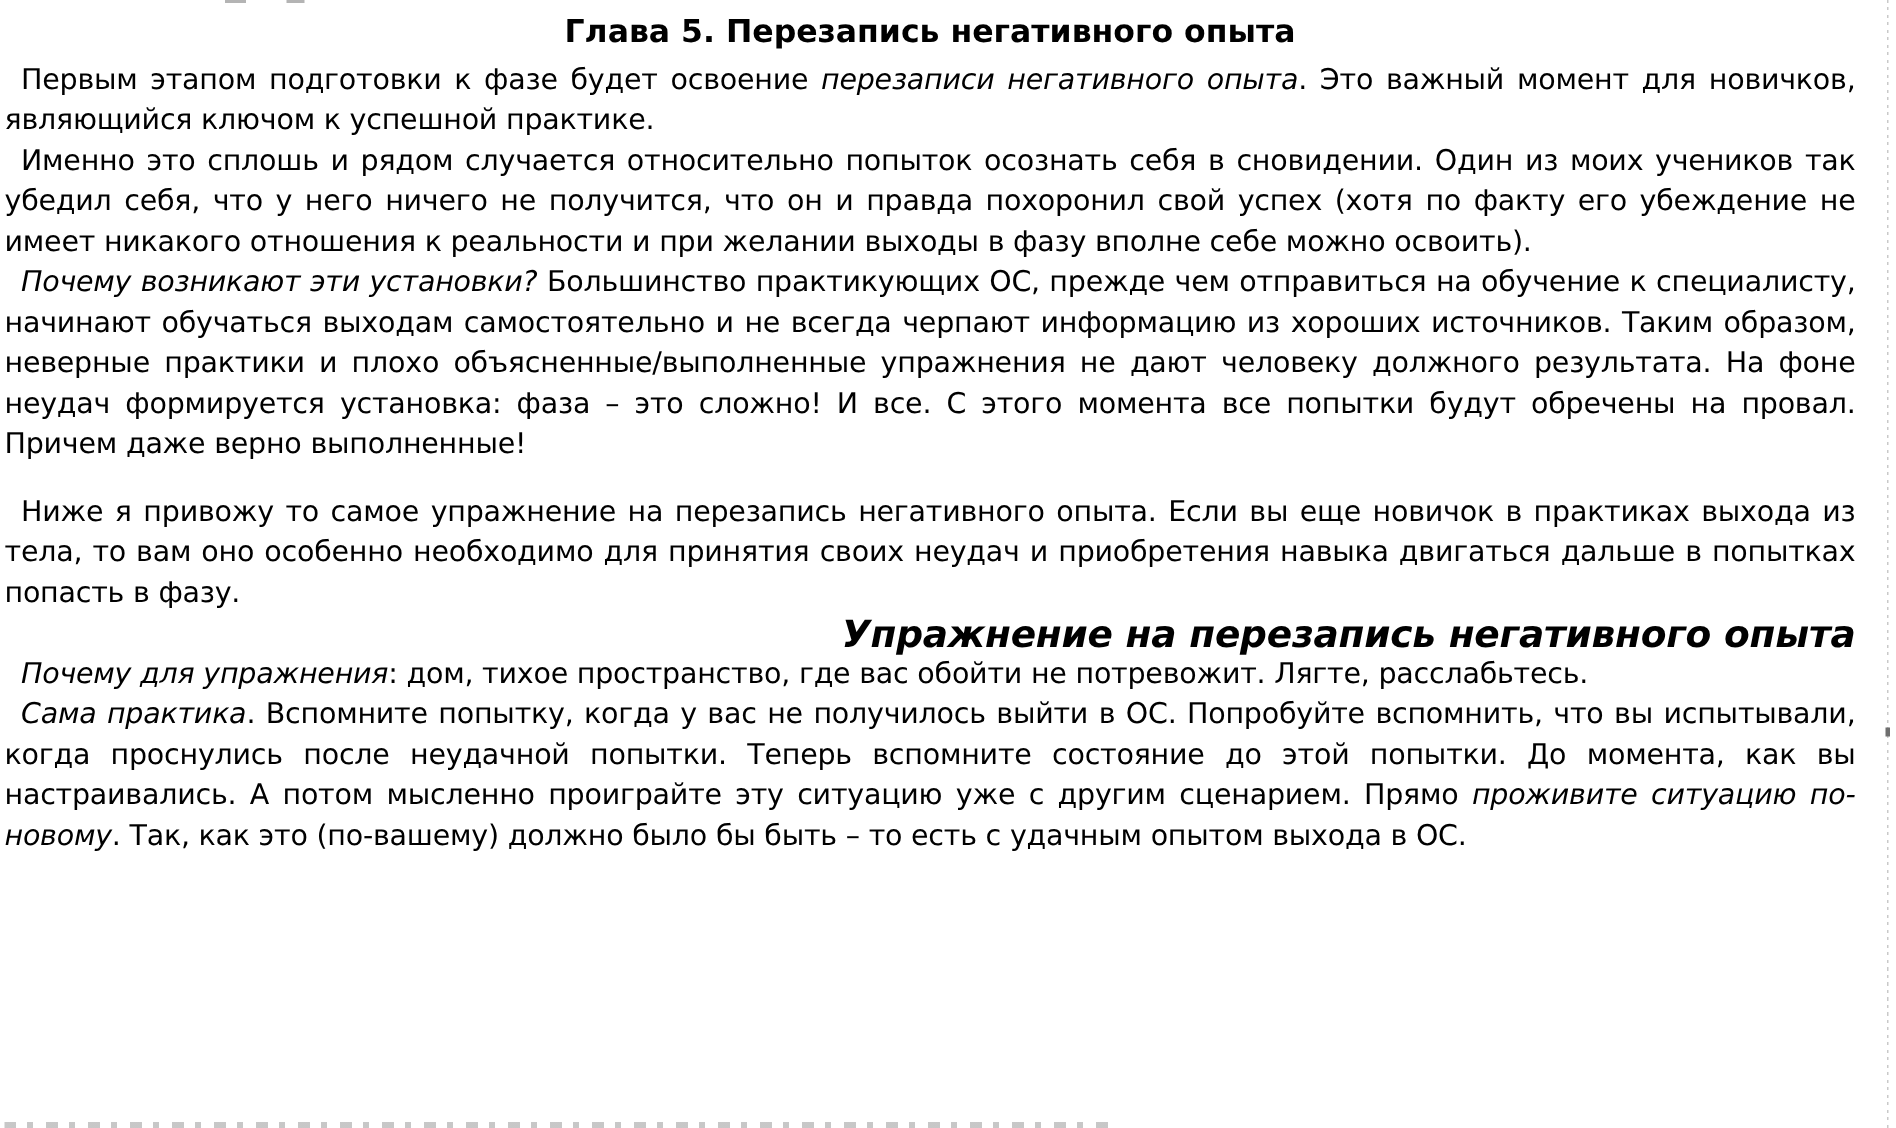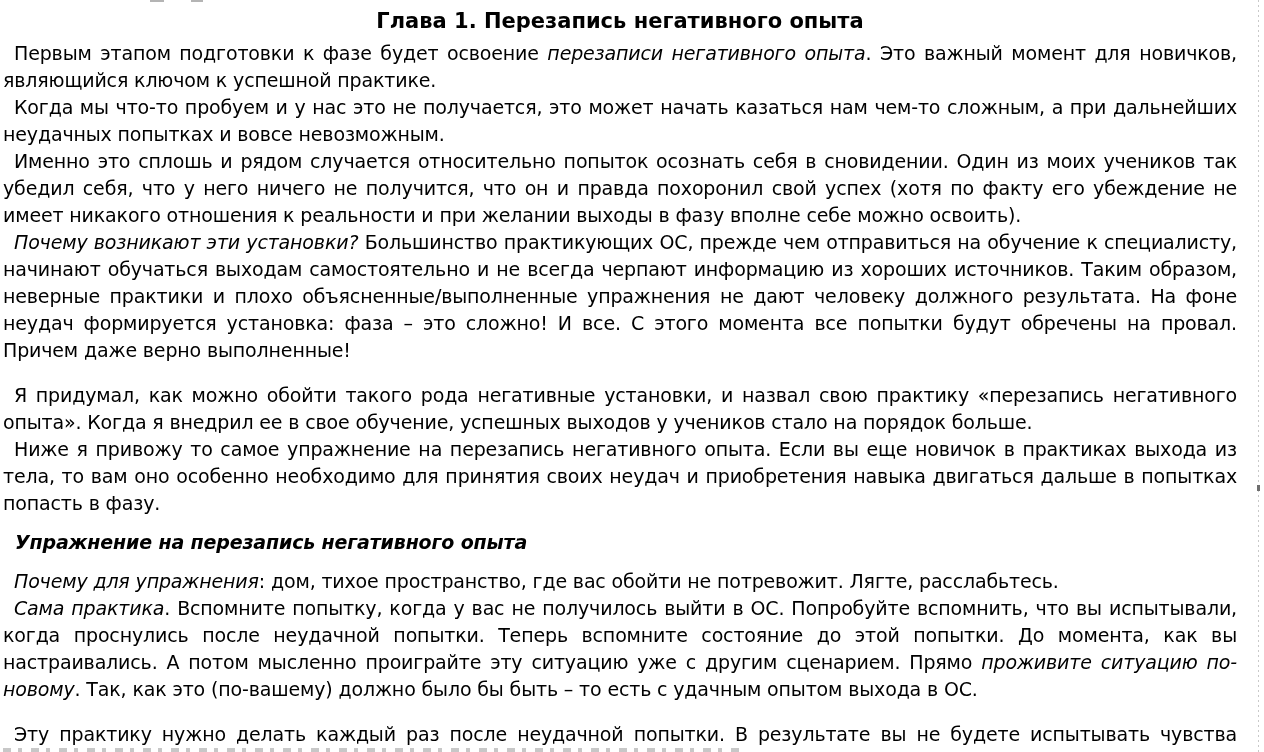--- a/index.html
+++ b/index.html
@@ -25,27 +25,27 @@
   }
   .para {
     font-size: 19px;
     line-height: 27px;
     text-align: justify;
     text-indent: 11px;
     letter-spacing: -0.15px;
     margin: 0;
   }
   .section-title {
-    font-size: 19px;
+    font-size: 25px;
     line-height: 27px;
     font-weight: bold;
     font-style: italic;
-    text-align: left;
+    text-align: right;
     letter-spacing: -0.15px;
-    margin: 12px;
+    margin: 0;
   }
   .spacer { height: 18px; }
   .i { font-style: italic; }
 
   
   .top-clip {
     position: absolute; top: 0; height: 2px;
     background: #b4b4b4;
   }
   #top-clip-1 { left: 150px; width: 14px; }
@@ -80,31 +80,28 @@
     background: #6e6e6e;
   }
 </style>
 </head>
 <body>
 
 <div class="top-clip" id="top-clip-1"></div>
 <div class="top-clip" id="top-clip-2"></div>
 
 <main id="reader">
-    <div class="chapter-title"><span style="font-weight: bold;">Глава 1. Перезапись негативного опыта</span></div>
+    <div class="chapter-title"><span style="font-weight: bold;">Глава 5. Перезапись негативного опыта</span></div>
     <div class="para"><span>Первым этапом подготовки к фазе будет освоение </span><span class="i">перезаписи негативного опыта</span><span>. Это важный момент для новичков, являющийся ключом к успешной практике.</span></div>
-    <div class="para"><span>Когда мы что-то пробуем и у нас это не получается, это может начать казаться нам чем-то сложным, а при дальнейших неудачных попытках и вовсе невозможным.</span></div>
     <div class="para"><span>Именно это сплошь и рядом случается относительно попыток осознать себя в сновидении. Один из моих учеников так убедил себя, что у него ничего не получится, что он и правда похоронил свой успех (хотя по факту его убеждение не имеет никакого отношения к реальности и при желании выходы в фазу вполне себе можно освоить).</span></div>
     <div class="para"><span class="i">Почему возникают эти установки?</span><span> Большинство практикующих ОС, прежде чем отправиться на обучение к специалисту, начинают обучаться выходам самостоятельно и не всегда черпают информацию из хороших источников. Таким образом, неверные практики и плохо объясненные/выполненные упражнения не дают человеку должного результата. На фоне неудач формируется установка: фаза – это сложно! И все. С этого момента все попытки будут обречены на провал. Причем даже верно выполненные!</span></div>
     <div class="spacer"></div>
-    <div class="para"><span>Я придумал, как можно обойти такого рода негативные установки, и назвал свою практику «перезапись негативного опыта». Когда я внедрил ее в свое обучение, успешных выходов у учеников стало на порядок больше.</span></div>
     <div class="para"><span>Ниже я привожу то самое упражнение на перезапись негативного опыта. Если вы еще новичок в практиках выхода из тела, то вам оно особенно необходимо для принятия своих неудач и приобретения навыка двигаться дальше в попытках попасть в фазу.</span></div>
     <div class="section-title"><span class="i" style="font-weight: bold;">Упражнение на перезапись негативного опыта</span></div>
     <div class="para"><span class="i">Почему для упражнения</span><span>: дом, тихое пространство, где вас обойти не потревожит. Лягте, расслабьтесь.</span></div>
     <div class="para"><span class="i">Сама практика</span><span>. Вспомните попытку, когда у вас не получилось выйти в ОС. Попробуйте вспомнить, что вы испытывали, когда проснулись после неудачной попытки. Теперь вспомните состояние до этой попытки. До момента, как вы настраивались. А потом мысленно проиграйте эту ситуацию уже с другим сценарием. Прямо </span><span class="i">проживите ситуацию по-новому</span><span>. Так, как это (по-вашему) должно было бы быть – то есть с удачным опытом выхода в ОС.</span></div>
     <div class="spacer"></div>
-    <div class="para"><span>Эту практику нужно делать каждый раз после неудачной попытки. В результате вы не будете испытывать чувства досады и чувства вины, а практика не будет казаться каторгой.</span></div>
   </main>
 
 <div id="bottom-clip"></div>
 
 <div id="scroll-track"></div>
 <div id="scroll-thumb" style="top: 485px;"></div>
 
 </body></html>

